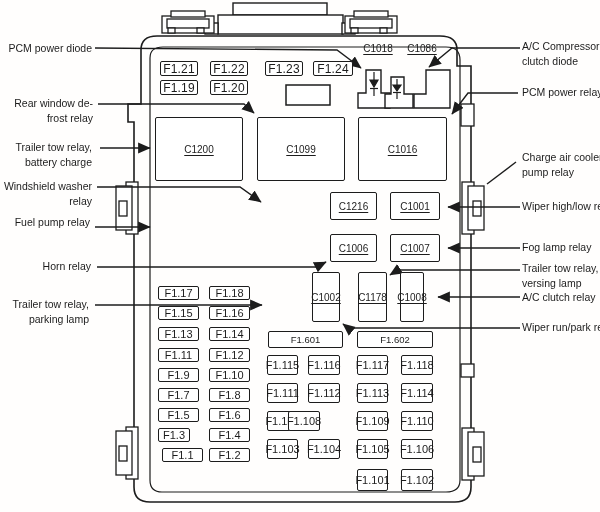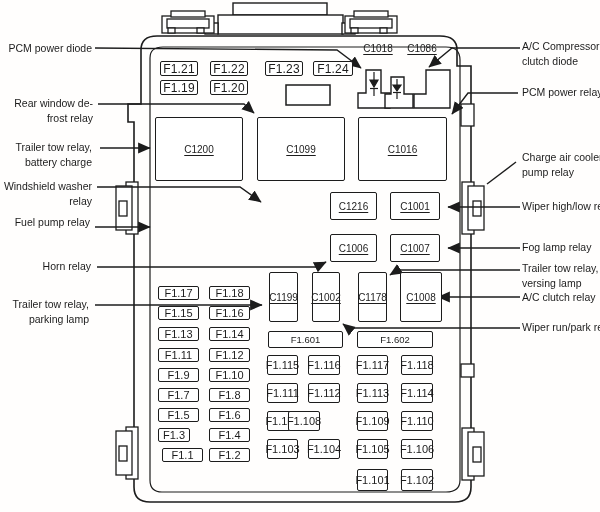--- a/index.html
+++ b/index.html
@@ -132,24 +132,23 @@
 
   <div class="box conn" style="left:155px;top:117px;width:88px;height:64px">C1200</div>
   <div class="box conn" style="left:257px;top:117px;width:88px;height:64px">C1099</div>
   <div class="box conn" style="left:358px;top:117px;width:89px;height:64px">C1016</div>
 
   <div class="box conn" style="left:330px;top:192px;width:47px;height:28px">C1216</div>
   <div class="box conn" style="left:390px;top:192px;width:50px;height:28px">C1001</div>
   <div class="box conn" style="left:330px;top:234px;width:47px;height:28px">C1006</div>
   <div class="box conn" style="left:390px;top:234px;width:50px;height:28px">C1007</div>
 
-  <div class="box conn" style="left:269px;top:272px;width:29px;height:50px">C1199</div>
   <div class="box conn" style="left:312px;top:272px;width:28px;height:50px">C1002</div>
   <div class="box conn" style="left:358px;top:272px;width:29px;height:50px">C1178</div>
-  <div class="box conn" style="left:400px;top:272px;width:42px;height:50px">C1008</div>
+  <div class="box conn" style="left:400px;top:272px;width:24px;height:50px">C1008</div>
 
   <div class="box fz2" style="left:158px;top:286px;width:41px;height:14px">F1.17</div>
   <div class="box fz2" style="left:209px;top:286px;width:41px;height:14px">F1.18</div>
   <div class="box fz2" style="left:158px;top:306px;width:41px;height:14px">F1.15</div>
   <div class="box fz2" style="left:209px;top:306px;width:41px;height:14px">F1.16</div>
   <div class="box fz2" style="left:158px;top:327px;width:41px;height:14px">F1.13</div>
   <div class="box fz2" style="left:209px;top:327px;width:41px;height:14px">F1.14</div>
   <div class="box fz2" style="left:158px;top:348px;width:41px;height:14px">F1.11</div>
   <div class="box fz2" style="left:209px;top:348px;width:41px;height:14px">F1.12</div>
   <div class="box fz2" style="left:158px;top:368px;width:41px;height:14px">F1.9</div>

